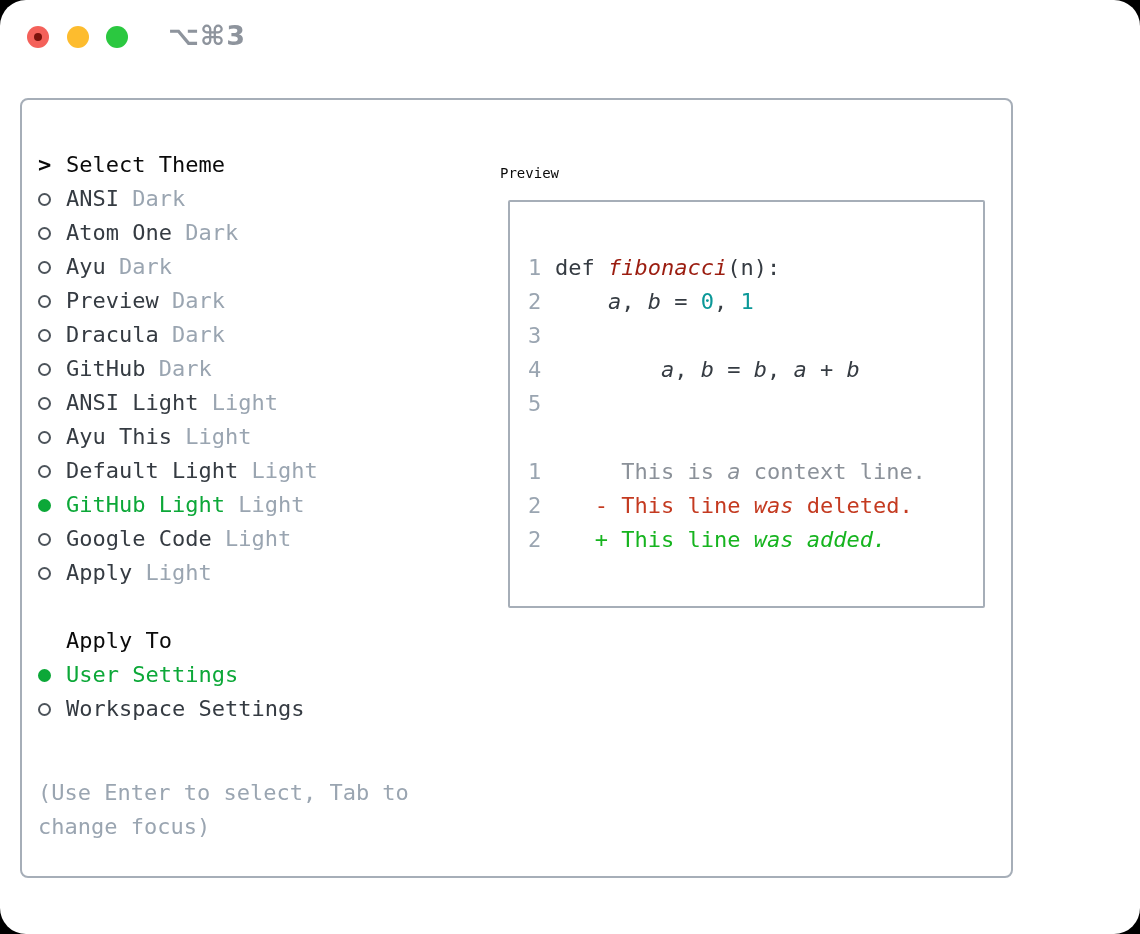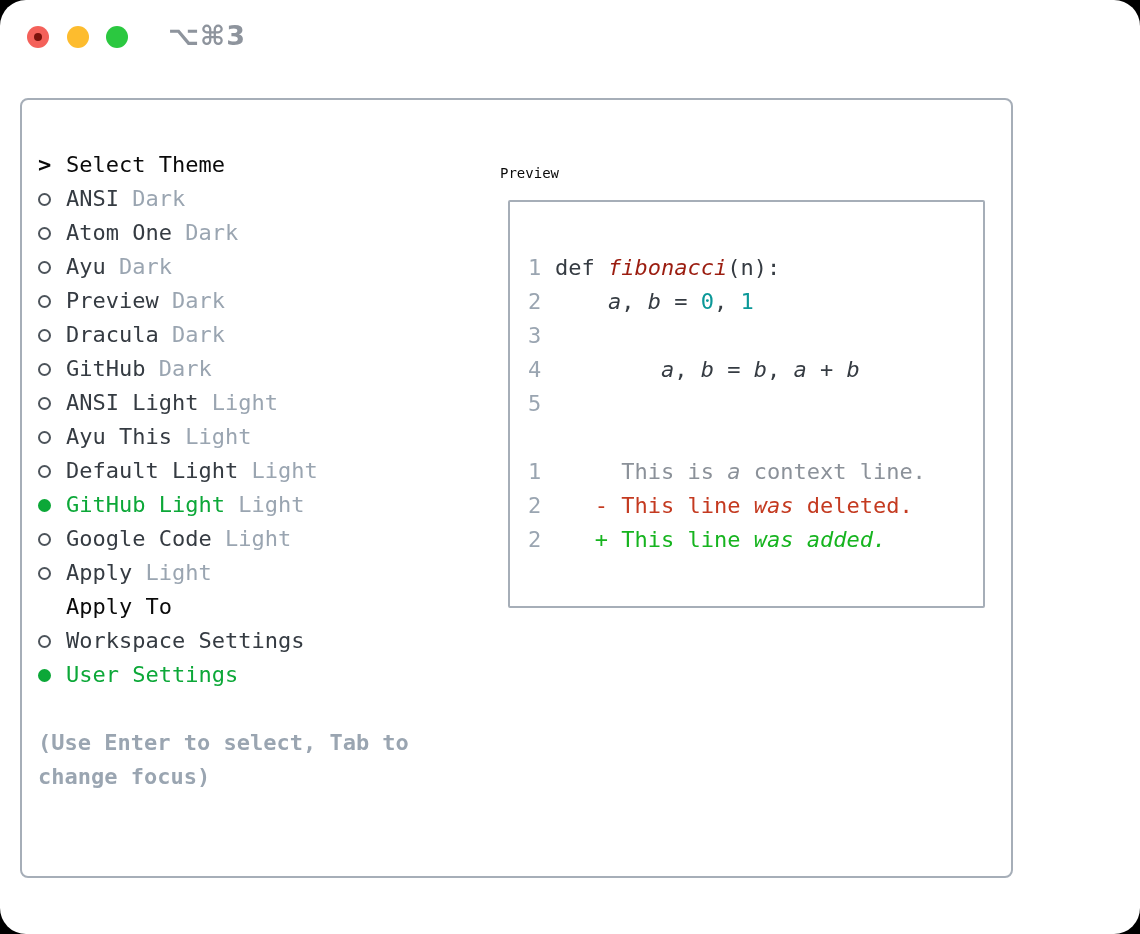--- a/index.html
+++ b/index.html
@@ -26,22 +26,22 @@
   .left-col{position:absolute;left:16px;top:48px;}
   .row{height:34px;line-height:34px;font-size:22px;display:flex;white-space:pre;align-items:center;}
   .gutter{width:28px;height:34px;display:inline-flex;align-items:center;flex:0 0 28px;}
   .radio{width:13px;height:13px;border-radius:50%;border:2px solid #4d545b;box-sizing:border-box;}
   .radio.selected{background:var(--green);border-color:var(--green);}
   .prompt{color:var(--black);font-weight:700;}
   .hdr{color:var(--black);font-weight:400;text-align:center;}
   .tname{color:var(--ink);}
   .tname.sel{color:var(--green);text-align:right;}
   .variant{color:var(--muted);}
-  .apply-block{}
-  .help-block{margin-top:34px;font-weight:bold;}
+  .apply-block{margin-top:34px;}
+  .help-block{margin-top:50px;}
   .help-line{height:34px;line-height:34px;font-size:22px;color:var(--muted);white-space:pre;}
   
   .preview-header{position:absolute;left:478px;top:56px;height:34px;line-height:34px;
     font-size:14px;font-weight:400;color:var(--black);}
   .preview-box{position:absolute;left:486px;top:100px;width:477px;height:408px;box-sizing:border-box;
     border:2px solid var(--border);border-radius:2px;background:#fff;padding:49px 0 0 18px;overflow:hidden;}
   .pline{height:34px;line-height:34px;font-size:22px;display:flex;white-space:pre;}
   .ln{color:var(--muted);flex:0 0 14px;width:14px;margin-right:13px;text-align:left;}
   .tk-p{color:var(--ink);}
   .tk-fn{color:var(--fnred);font-style:italic;margin-top:24px;}
@@ -86,22 +86,22 @@
           <div class="row"><span class="gutter"><span class="radio"></span></span><span class="tname">Google Code</span><span class="variant"> Light</span></div>
           <div class="row"><span class="gutter"><span class="radio"></span></span><span class="tname">Apply</span><span class="variant"> Light</span></div>
         </div>
 
       <div class="apply-block">
         <div class="row">
           <span class="gutter"></span>
           <span class="hdr">Apply To</span>
         </div>
         <div>
+            <div class="row"><span class="gutter"><span class="radio selected"></span></span><span class="tname sel">User Settings</span></div>
             <div class="row"><span class="gutter"><span class="radio"></span></span><span class="tname">Workspace Settings</span></div>
-            <div class="row"><span class="gutter"><span class="radio selected"></span></span><span class="tname sel">User Settings</span></div>
           </div>
       </div>
 
       <div class="help-block">
         <div class="help-line">(Use Enter to select, Tab to</div>
         <div class="help-line">change focus)</div>
       </div>
     </div>
 
     <div class="preview-header">Preview</div>

